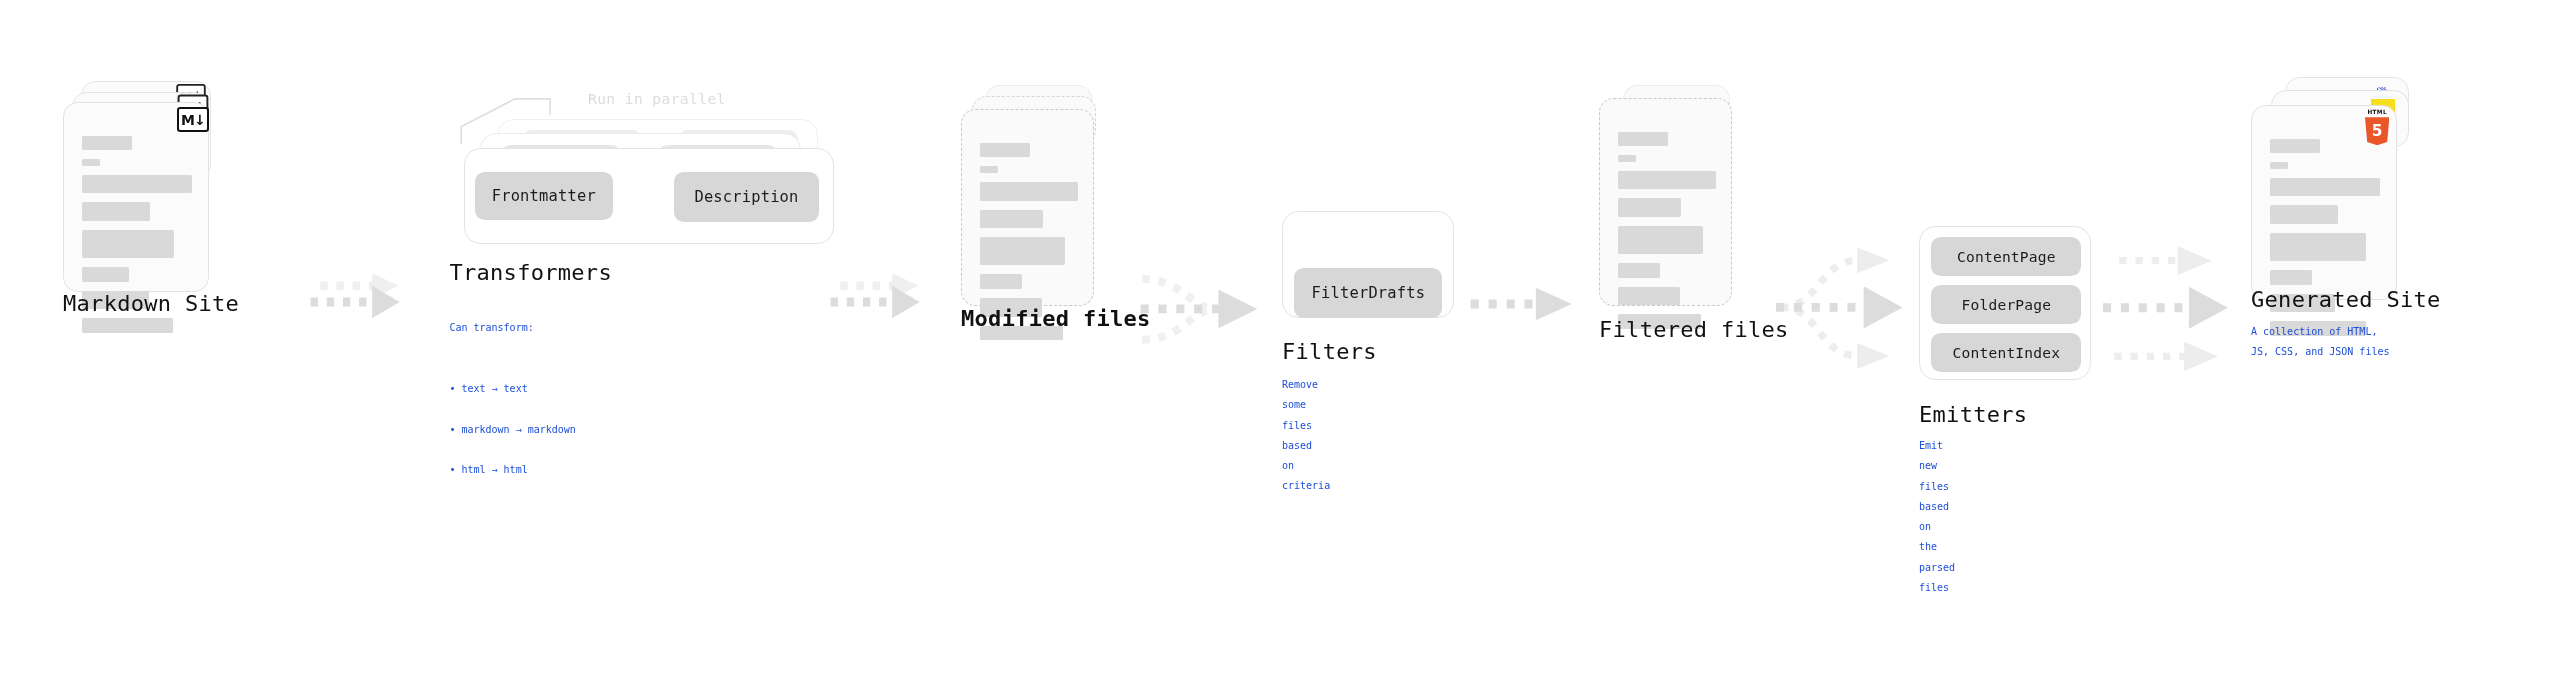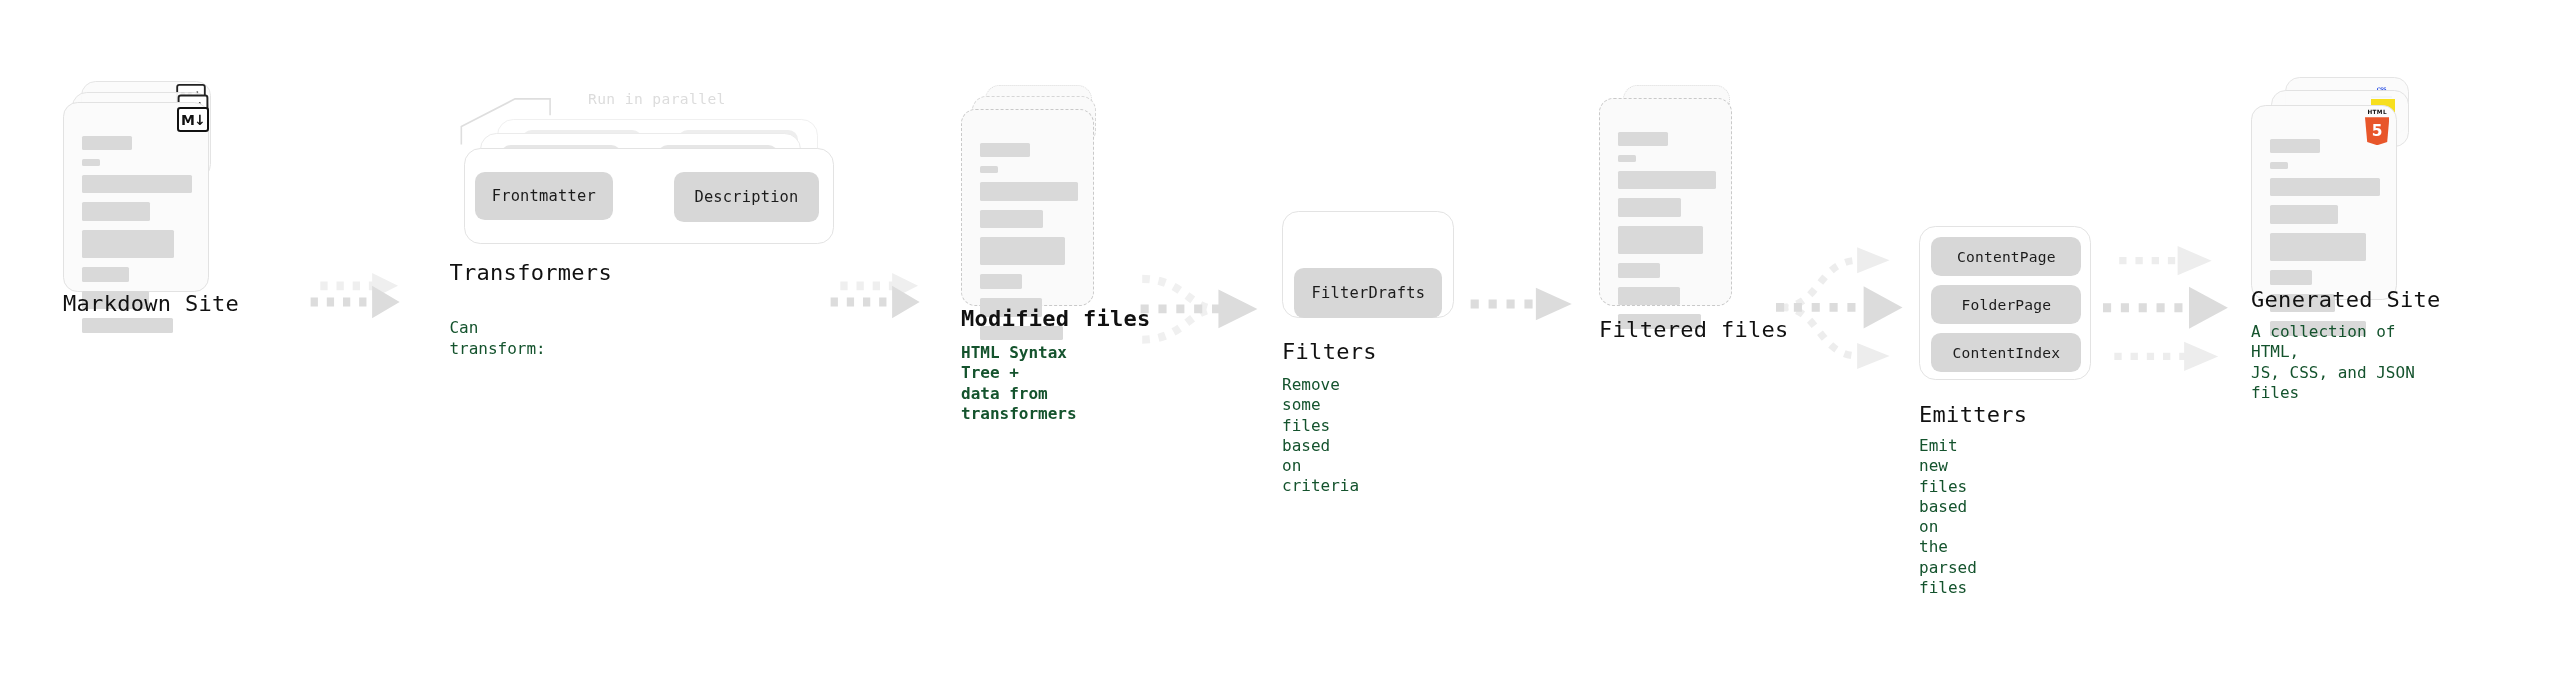--- a/index.html
+++ b/index.html
@@ -75,21 +75,21 @@
     font-size:15.4px;color:#1c1c1c;letter-spacing:0.2px;white-space:nowrap;
   }
   .pill.ghost{background:#e6e6e6;}
   .pill.ghost2{background:#eeeeee;}
 
   
   .title{
     position:absolute;font-size:22px;letter-spacing:0.3px;color:#111;white-space:nowrap;
   }
   .sub{
-    position:absolute;font-size:16px;line-height:20.3px;color:#14532d;white-space:pre-line;
+    position:absolute;font-size:10px;line-height:20.3px;color:#1d4ed8;white-space:pre-line;
   }
   .sub ul{margin:0;padding:0;list-style:none;}
   .sub li{white-space:nowrap;}
   .sub li::before{content:"• ";}
   .note{
     position:absolute;font-size:14.6px;color:#dcdcdc;letter-spacing:0.4px;white-space:nowrap;
   }
   svg{display:block;overflow:visible;}
 </style>
 </head>
@@ -167,20 +167,25 @@
 
     <div class="gbox" style="left:13px;top:52px;width:370px;height:96px;">
       <div class="pill" style="left:9.8px;top:23px;width:138px;height:48px;">Frontmatter</div>
       <div class="pill" style="left:209px;top:23px;width:145px;height:50px;">Description</div>
     </div>
 
     <div class="title" style="left:-1.6px;top:164px;">Transformers</div>
 
     <div class="sub" style="left:-1.6px;top:202px;">
       <div>Can transform:</div>
+      <ul>
+        <li>text → text</li>
+        <li>markdown → markdown</li>
+        <li>html → html</li>
+      </ul>
     </div>
   </div>
 
   <div class="node" style="left:829px;top:268px;">
     <svg width="89" height="81" viewBox="0 0 110 100">
       <line x1="14" y1="22" x2="86" y2="22" stroke="#efefef" stroke-width="11" stroke-dasharray="9 11"></line>
       <polygon points="78,6 110,22 78,38" fill="#efefef"></polygon>
       <line x1="2" y1="42" x2="86" y2="42" stroke="#dcdcdc" stroke-width="11" stroke-dasharray="9 11"></line>
       <polygon points="78,22 112,42 78,62" fill="#dcdcdc"></polygon>
     </svg>
@@ -198,22 +203,20 @@
           <div class="ln" style="width:63px;height:18.7px;"></div>
           <div class="ln" style="width:85px;height:28px;"></div>
           <div class="ln" style="width:42px;height:14.6px;"></div>
           <div class="ln" style="width:62px;height:18.7px;"></div>
           <div class="ln" style="width:83px;height:14.6px;"></div>
         </div>
       </div>
     </div>
 
     <div class="title" style="left:0;top:221px;">Modified files</div>
-    <div class="sub" style="left:0;top:258px;">HTML Syntax Tree +
-data from transformers</div>
   </div>
 
   <div class="node" style="left:1134px;top:244px;">
     <svg width="130" height="146" viewBox="0 0 160 180">
       <path d="M10 43 C60 43 70 80 100 80" fill="none" stroke="#f0f0f0" stroke-width="10" stroke-dasharray="9 11"></path>
       <path d="M10 118 C60 118 70 80 100 80" fill="none" stroke="#f0f0f0" stroke-width="10" stroke-dasharray="9 11"></path>
       <line x1="8" y1="80" x2="108" y2="80" stroke="#dcdcdc" stroke-width="11" stroke-dasharray="10 12"></line>
       <polygon points="104,56 152,80 104,104" fill="#dcdcdc"></polygon>
     </svg>
   </div>

